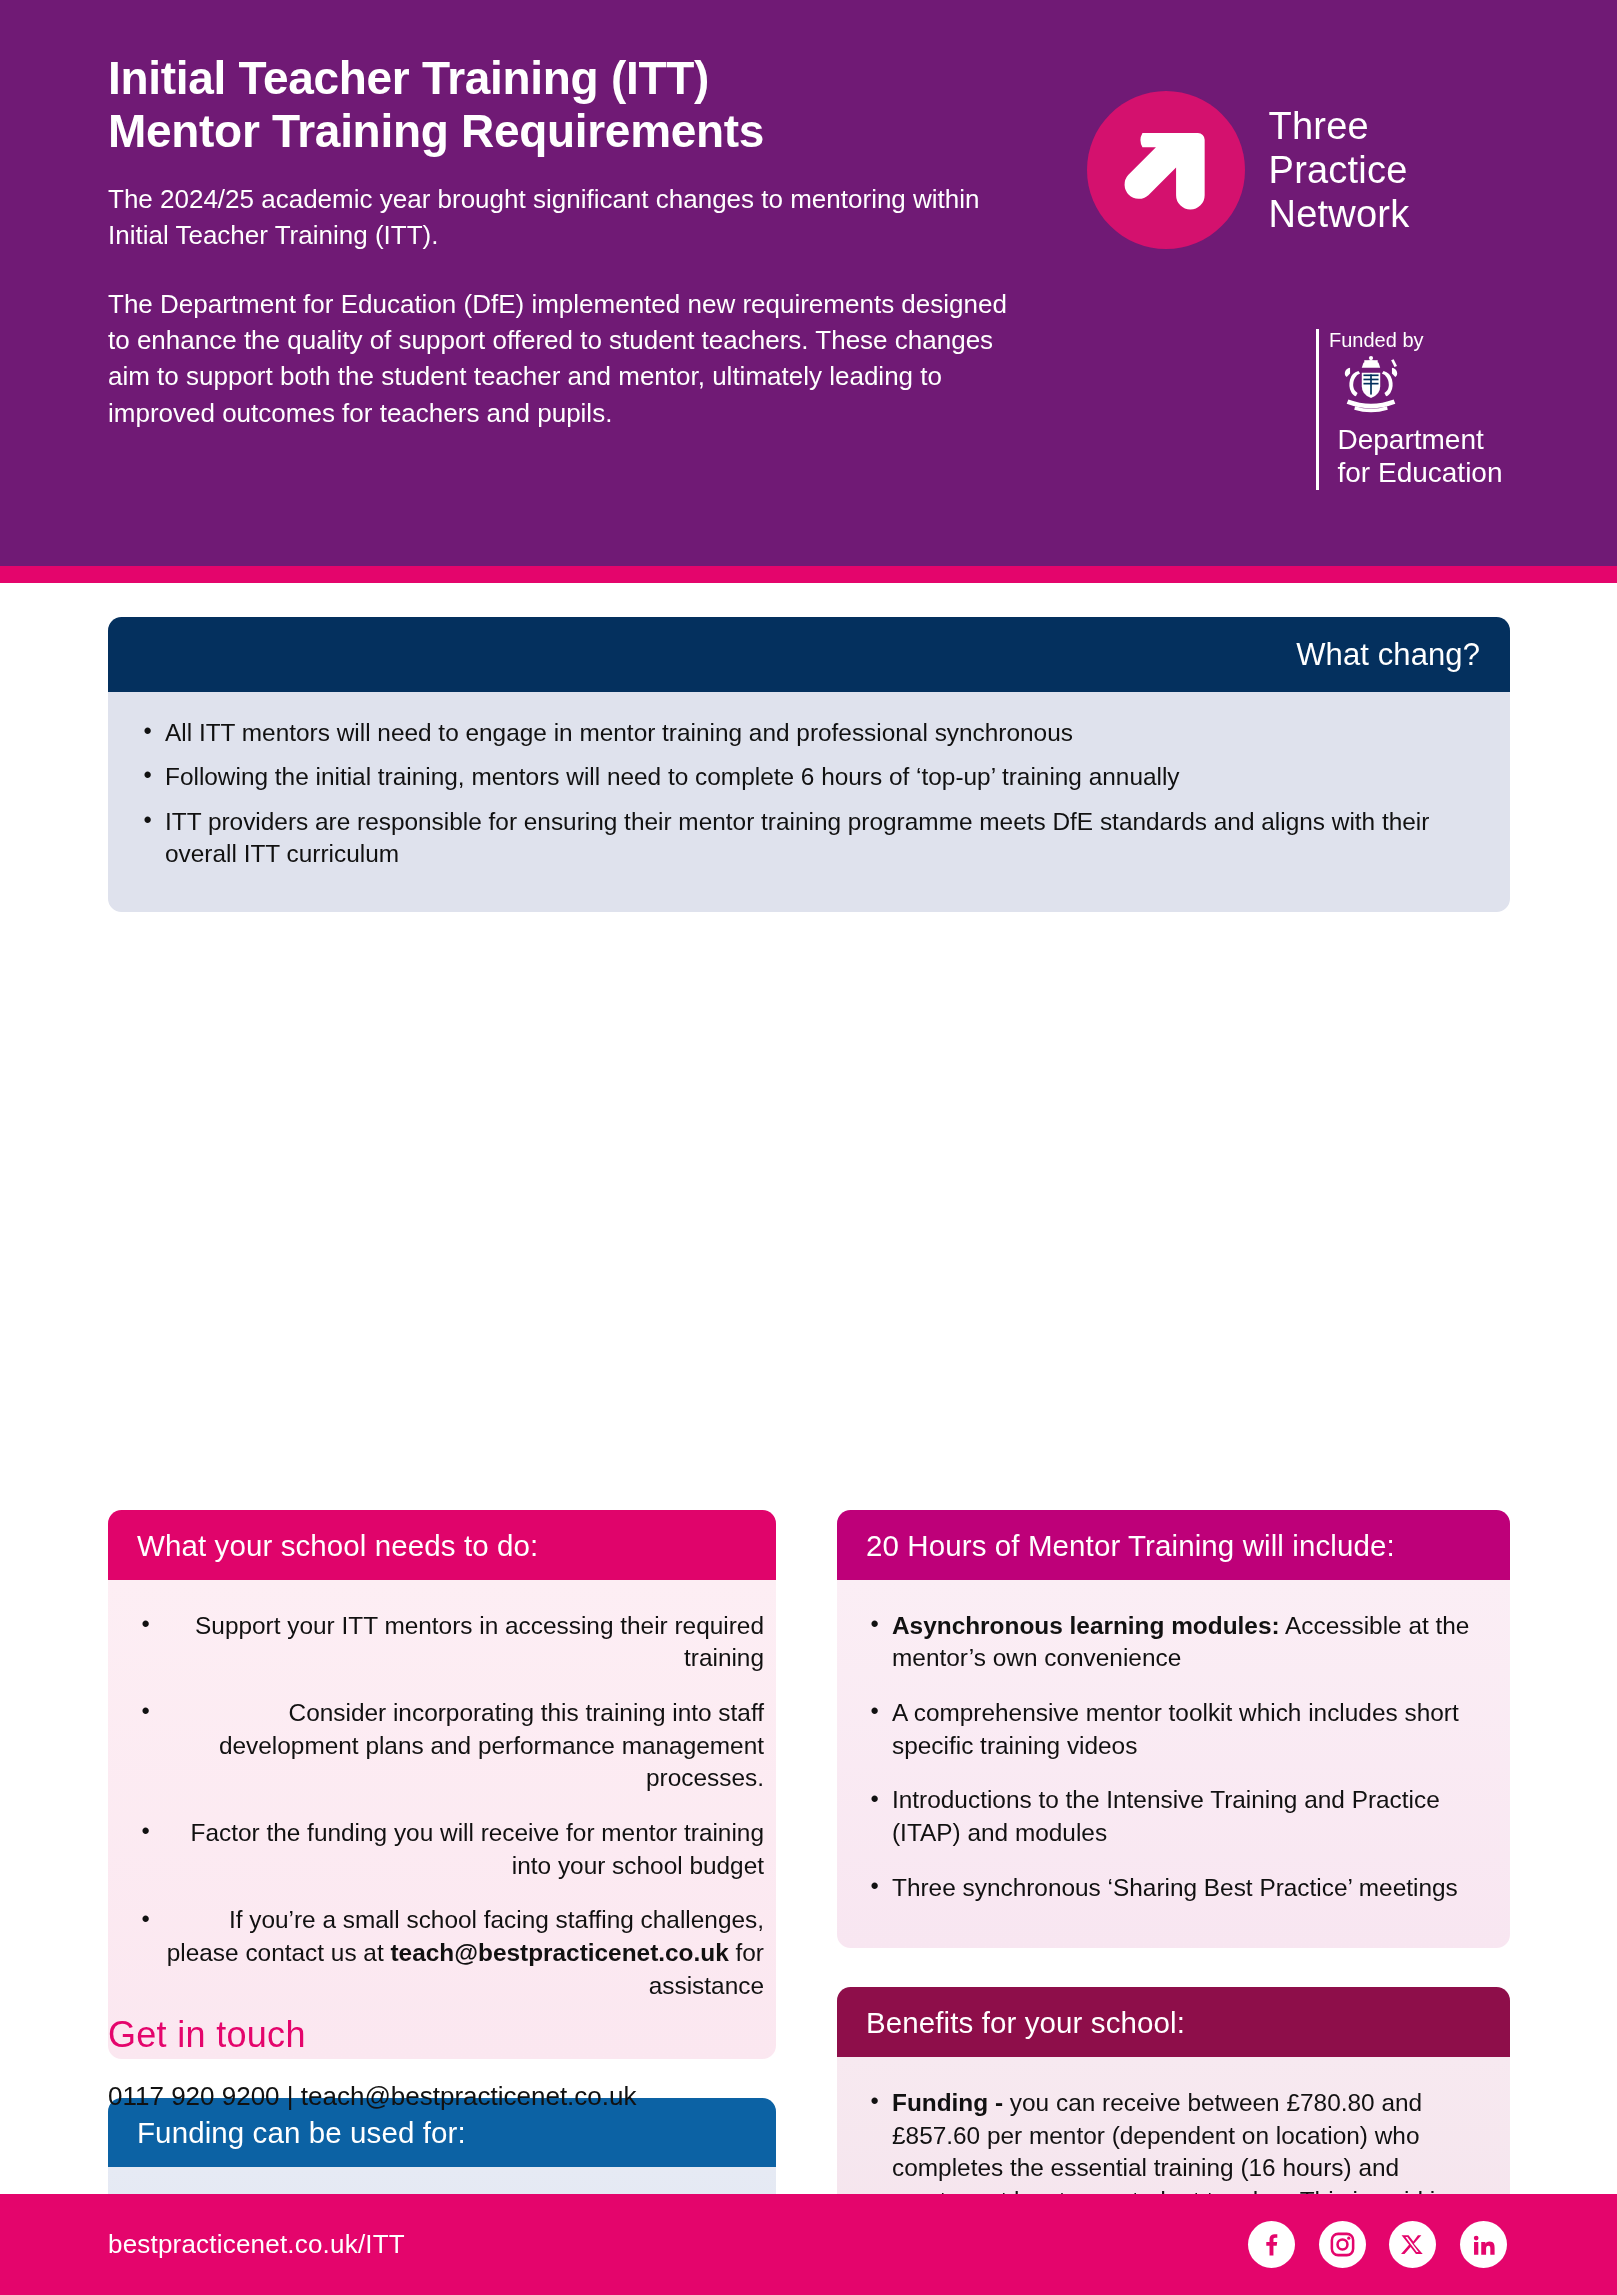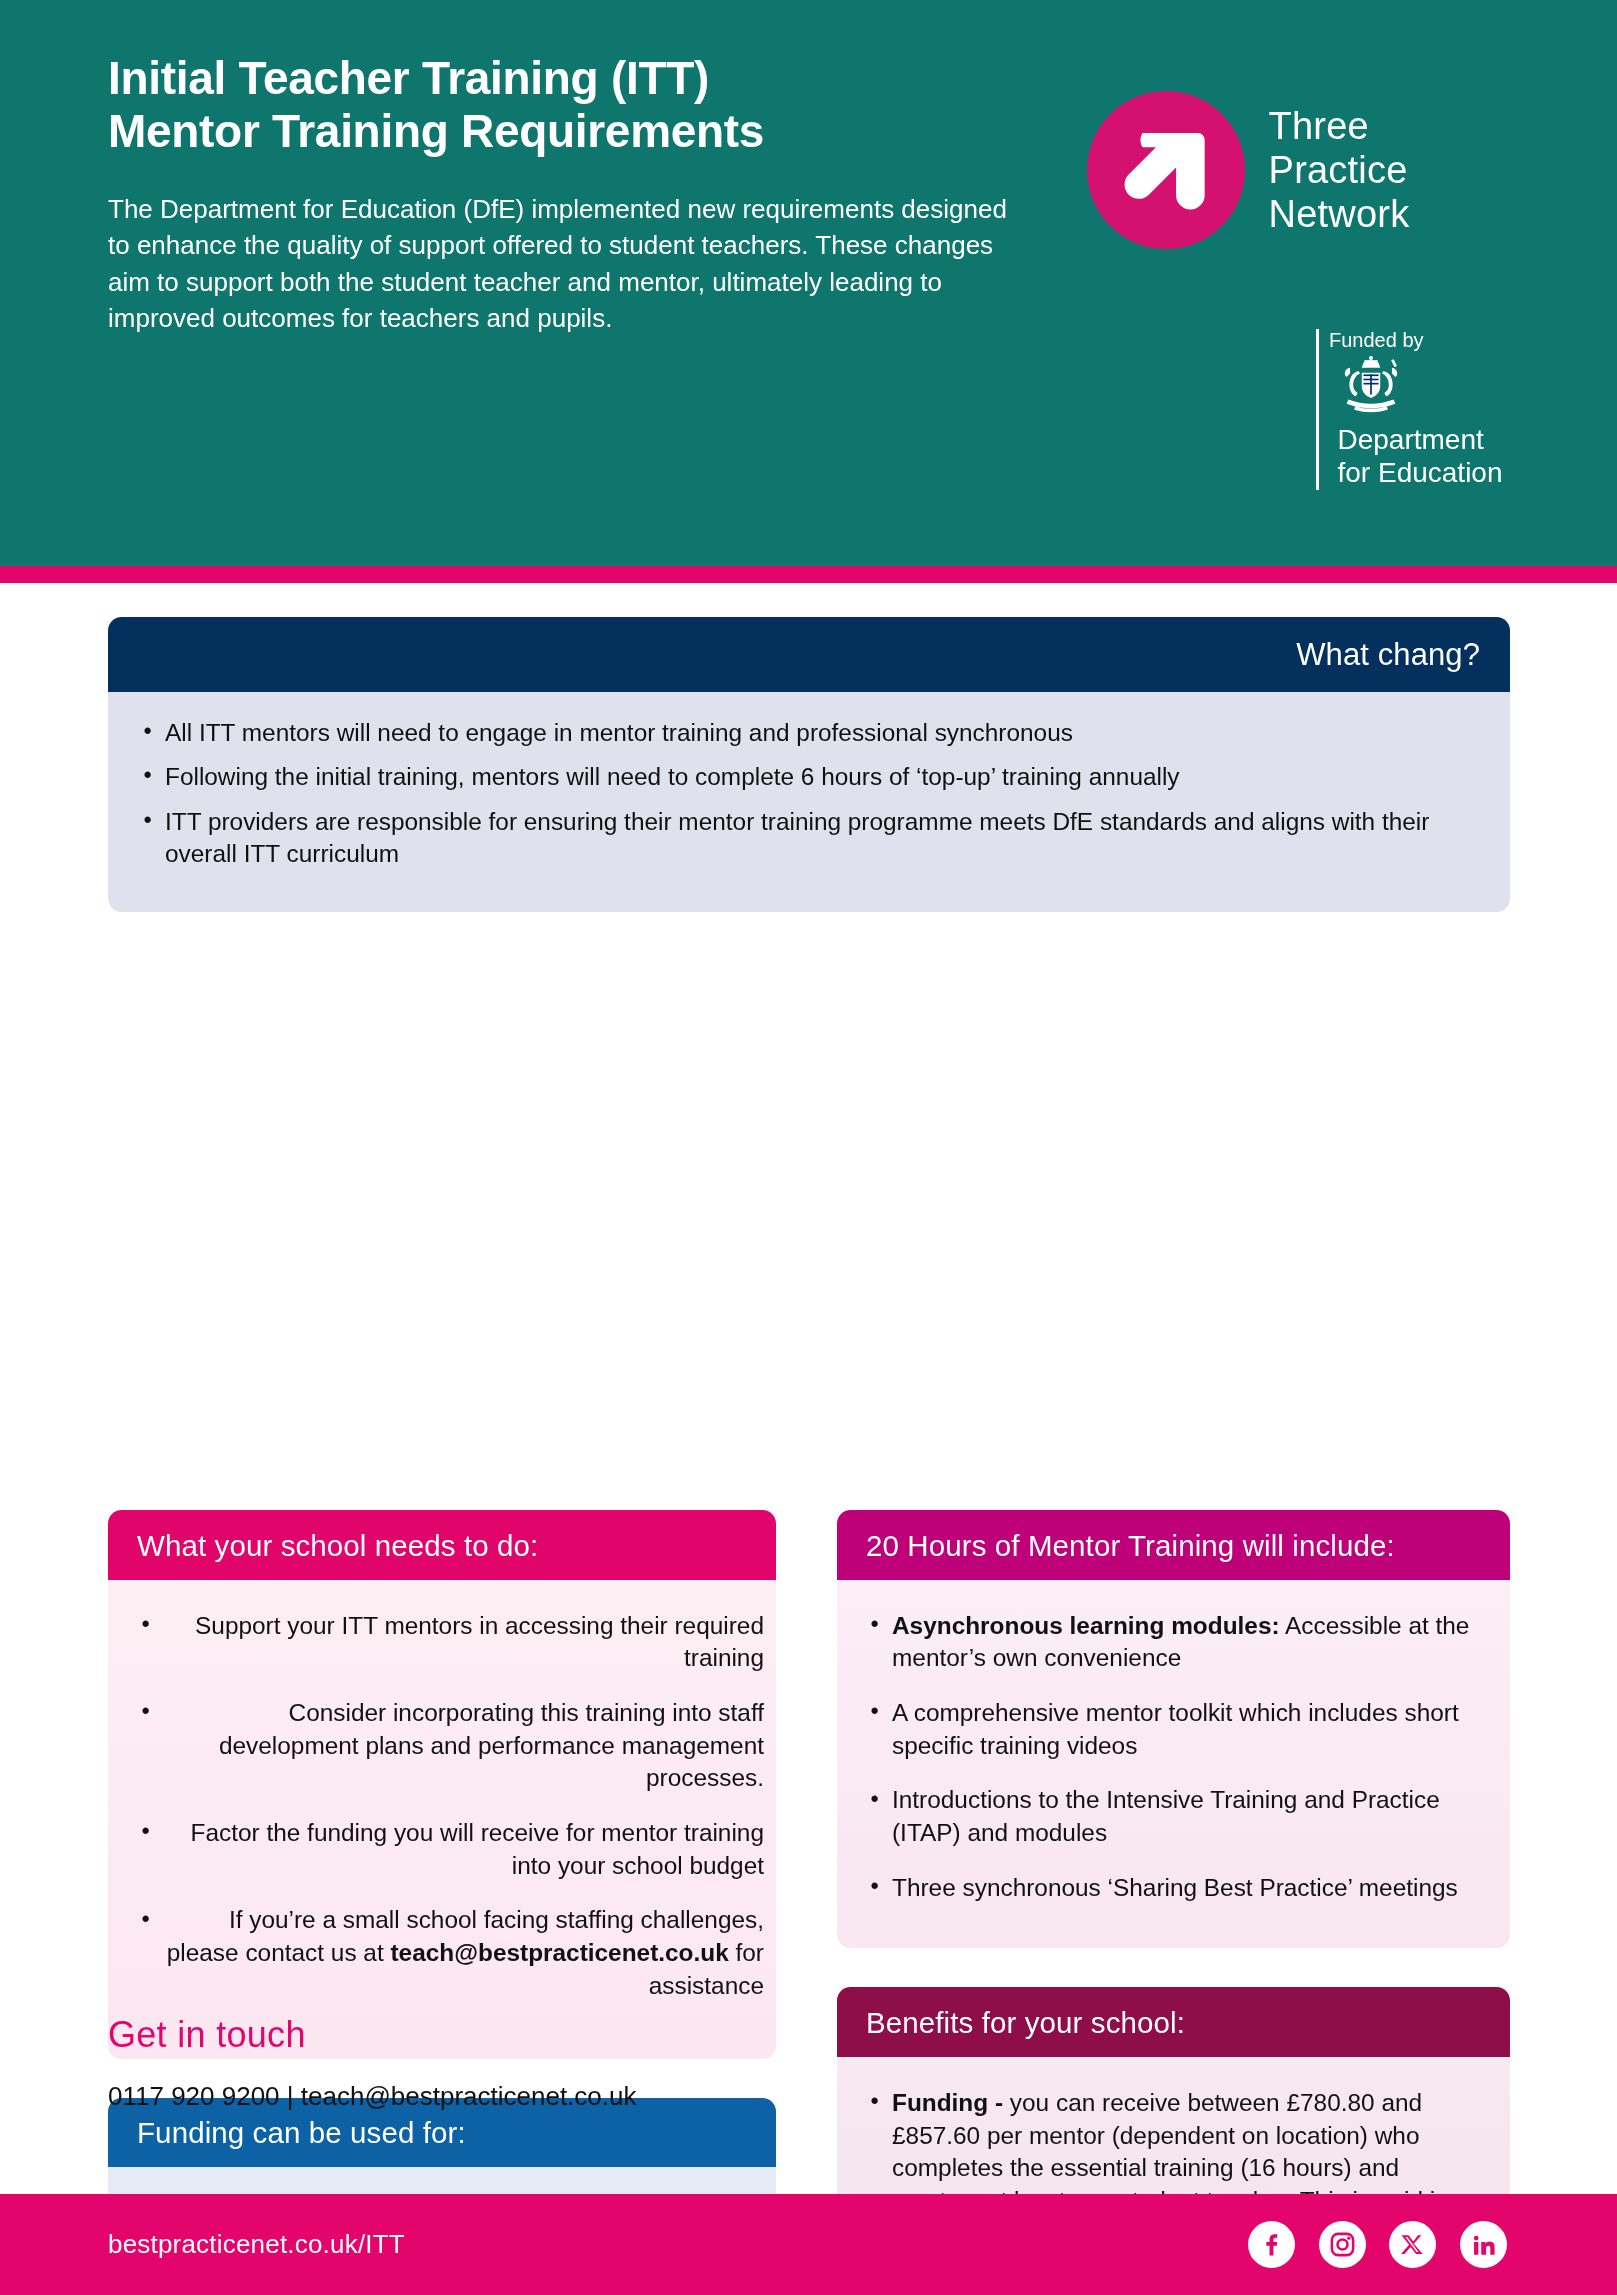--- a/index.html
+++ b/index.html
@@ -16,21 +16,21 @@
     background: #ffffff;
     overflow: hidden;
   }
 
   
   .header {
     position: absolute;
     left: 0; top: 0;
     width: 1618px;
     height: 566px;
-    background: #0f766e;
+    background: #701a75;
   }
   .header-inner {
     position: absolute;
     left: 108px; top: 52px;
     width: 952px;
   }
   .main-title {
     color: #ffffff;
     font-size: 46px;
     line-height: 1.16;
@@ -258,20 +258,21 @@
 <body>
 
 <div class="page">
 
   <div class="header">
     <div class="header-inner">
       <div class="main-title">
         <div>Initial Teacher Training (ITT)</div>
         <div>Mentor Training Requirements</div>
       </div>
+      <p class="intro-p">The 2024/25 academic year brought significant changes to mentoring within Initial Teacher Training (ITT).</p>
       <p class="intro-p intro-p2">The Department for Education (DfE) implemented new requirements designed to enhance the quality of support offered to student teachers. These changes aim to support both the student teacher and mentor, ultimately leading to improved outcomes for teachers and pupils.</p>
     </div>
 
     <div class="bpn-logo">
       <div class="bpn-mark">
         <svg width="158" height="158" viewBox="0 0 188 188" aria-hidden="true">
           <g fill="#ffffff">
             <path d="M66 50 H132 A8 8 0 0 1 140 58 V124 A17 17 0 0 1 106 124 V91 L73 124 A17 17 0 0 1 49 100 L82 67 H66 A17 17 0 0 1 66 50 Z"></path>
           </g>
         </svg>

